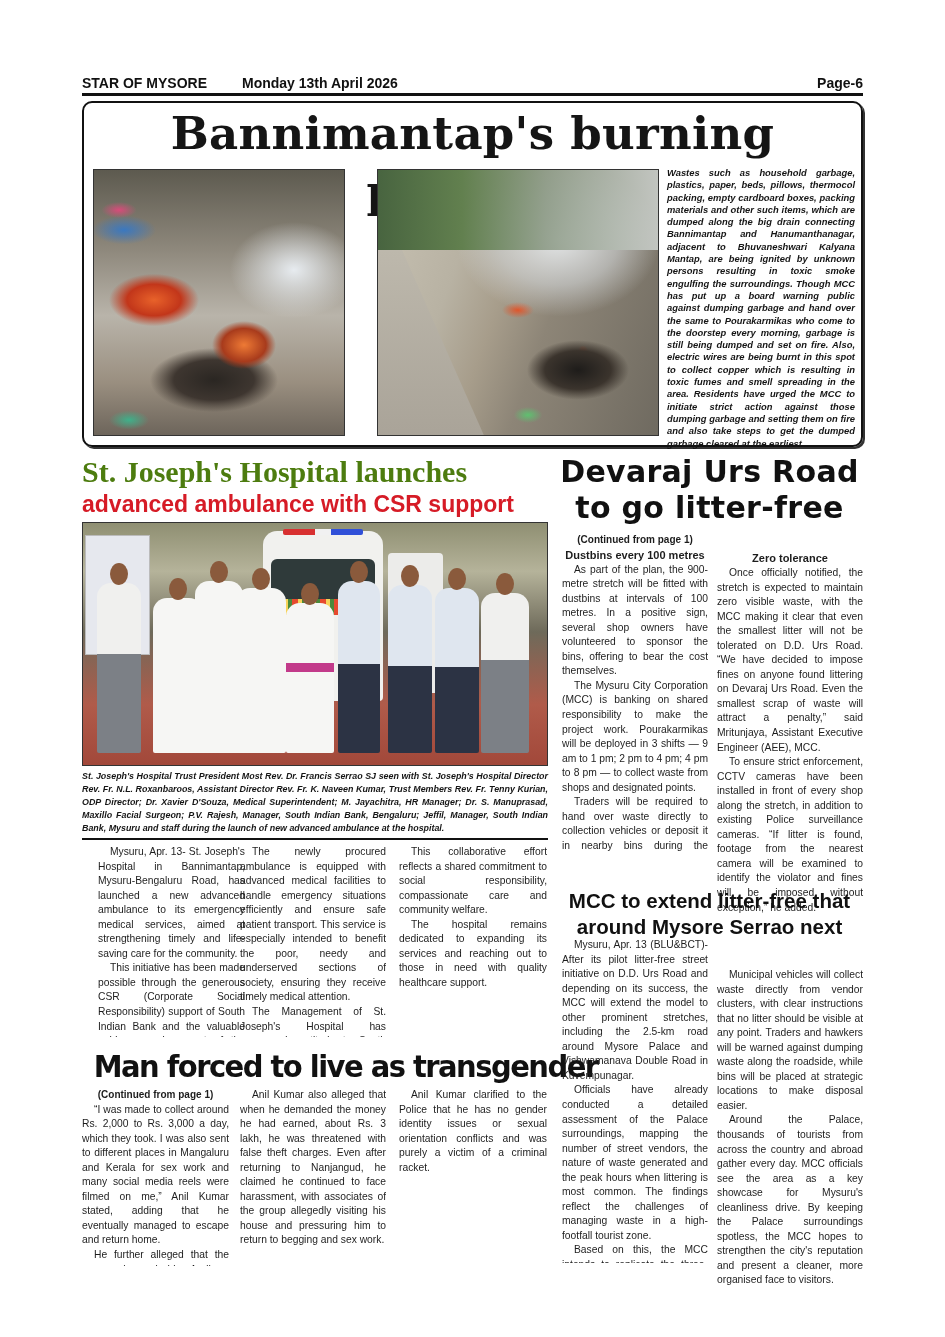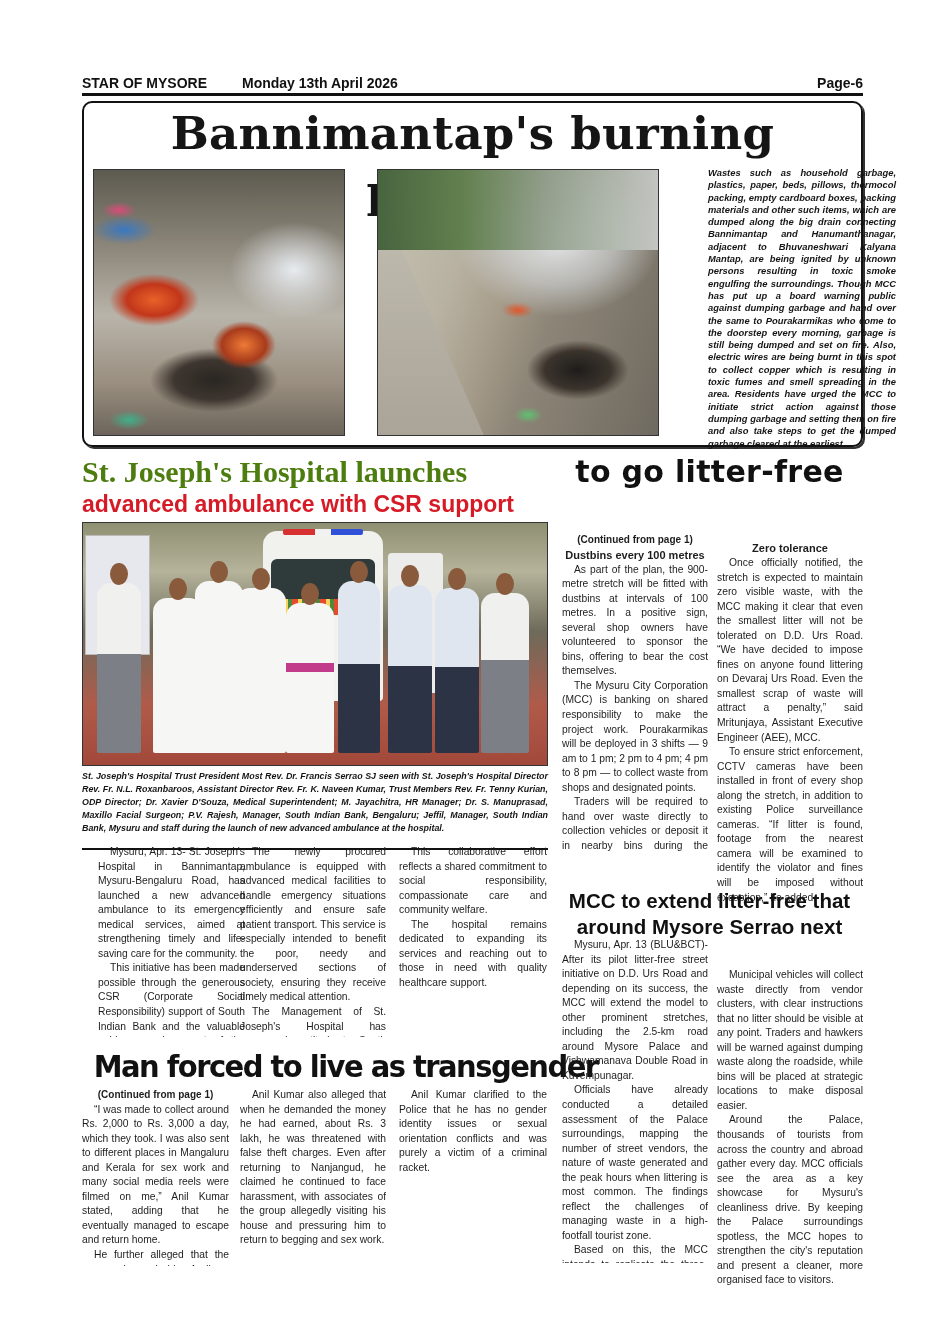--- a/index.html
+++ b/index.html
@@ -29,39 +29,39 @@
     background:
       radial-gradient(ellipse 120px 90px at 180px 70px, rgba(230,233,235,0.95) 0%, rgba(210,214,216,0.6) 50%, transparent 85%),
       radial-gradient(ellipse 60px 35px at 200px 200px, #1e1c1a 0%, #3b342d 55%, transparent 85%),
       radial-gradient(ellipse 8px 12px at 205px 185px, #f04b1a 0%, transparent 80%),
       radial-gradient(ellipse 20px 10px at 140px 140px, #e0552a 0%, transparent 80%),
       radial-gradient(ellipse 18px 10px at 150px 245px, #5fc070 0%, transparent 80%),
       linear-gradient(110deg, #c9c3b4 0%, #b8b2a3 30%, #a79d8b 45%, #8d8577 60%, #6f6a60 100%),
       linear-gradient(180deg, #2e4a2a 0%, #4d6a3d 25%, transparent 30%); }
   .photo2 .road { position: absolute; left: 0; top: 80px; width: 120px; height: 190px; background: linear-gradient(180deg,#bdb8ac,#a9a398); clip-path: polygon(0 0, 20% 0, 90% 100%, 0 100%); }
   .photo2 .trees { position: absolute; left: 0; top: 0; width: 100%; height: 80px; background: linear-gradient(90deg,#3a5a33 0%,#587a45 30%,#8e9c88 60%,#c9cdc9 100%); opacity: 0.9; }
-  .burn-caption { position: absolute; left: 583px; top: 64px; width: 188px; font-family: "Liberation Sans", sans-serif; font-size: 9.4px; font-style: italic; font-weight: bold; line-height: 12.3px; text-align: justify; color: #151515; margin-left: 41px; }
+  .burn-caption { position: absolute; left: 583px; top: 64px; width: 188px; font-family: "Liberation Sans", sans-serif; font-size: 9.4px; font-style: italic; font-weight: bold; line-height: 12.3px; text-align: justify; color: #151515; }
 
   .sj-title1 { position: absolute; left: 82px; top: 454px; width: 466px; font-family: Liberation Serif, serif; font-weight: bold; font-size: 30px; color: #4d7c0f; line-height: 36px; white-space: nowrap; }
   .sj-title2 { position: absolute; left: 82px; top: 489px; width: 466px; font-family: "Liberation Sans", sans-serif; font-weight: bold; font-size: 23px; color: #d61b26; line-height: 30px; white-space: nowrap; }
   .sj-photo { position: absolute; left: 82px; top: 522px; width: 466px; height: 244px; border: 1px solid #333; overflow: hidden;
     background: linear-gradient(180deg, #8f8f72 0%, #b5b39a 20%, #6e6a5a 45%, #b05b4a 75%, #a2483a 100%); }
   .sj-photo .ambulance { position: absolute; left: 180px; top: 8px; width: 120px; height: 170px; background: #f1f1ee; border-radius: 14px 14px 4px 4px; }
   .sj-photo .ambulance .lights { position: absolute; left: 20px; top: -2px; width: 80px; height: 6px; background: linear-gradient(90deg,#d83030 0 40%, #f1f1f1 40% 60%, #3050d8 60% 100%); border-radius: 2px; }
   .sj-photo .ambulance .windshield { position: absolute; left: 8px; top: 28px; width: 104px; height: 45px; background: #2f3a3a; border-radius: 6px; }
   .sj-photo .ambulance .flowers { position: absolute; left: 15px; top: 68px; width: 90px; height: 16px; background: repeating-linear-gradient(90deg,#e64a2e 0 6px,#f6d35a 6px 10px,#4a8a3a 10px 14px); border-radius: 8px; }
   .sj-photo .door { position: absolute; left: 305px; top: 30px; width: 55px; height: 140px; background: #ececea; border-radius: 4px; }
   .sj-photo .banner { position: absolute; left: 2px; top: 12px; width: 65px; height: 120px; background: #e6e8ee; border: 1px solid #bbb; }
   .person { position: absolute; bottom: 12px; border-radius: 14px 14px 2px 2px; }
   .person::before { content: ""; position: absolute; left: 50%; top: -20px; width: 18px; height: 22px; margin-left: -9px; border-radius: 50%; background: #8a5a3c; }
   .robe { background: #f6f6f4; }
   .shirt { background: linear-gradient(180deg,#dfe6ef 0 48%, #2c3344 48% 100%); }
   .shirt-grey { background: linear-gradient(180deg,#f0f0ee 0 42%, #7c8086 42% 100%); }
   .bishop { background: linear-gradient(180deg,#f6f6f4 0 40%, #c23a8a 40% 46%, #f6f6f4 46% 100%); }
-  .sj-caption { position: absolute; left: 82px; top: 770px; width: 466px; font-family: "Liberation Sans", sans-serif; font-size: 8.9px; font-style: italic; font-weight: bold; line-height: 13px; text-align: justify; color: #151515; padding-bottom: 13px; border-bottom: 2px solid #111; }
+  .sj-caption { position: absolute; left: 82px; top: 770px; width: 466px; font-family: "Liberation Sans", sans-serif; font-size: 8.9px; font-style: italic; font-weight: bold; line-height: 13px; text-align: justify; color: #151515; padding-bottom: 3px; border-bottom: 2px solid #111; }
 
   .col { position: absolute; font-family: "Liberation Sans", sans-serif; font-size: 10.3px; line-height: 14.55px; text-align: justify; color: #1d1d1d; }
   .col p { text-indent: 12px; }
   .col .cont { text-align: center; font-weight: bold; font-size: 10px; text-indent: 0; }
   .col .subhead { text-align: center; font-weight: bold; font-size: 11px; text-indent: 0; line-height: 15px; }
 
   .sj-c1 { left: 82px; top: 845px; width: 147px; margin-left: 16px; }
   .sj-c2 { left: 240px; top: 845px; width: 146px; }
   .sj-c3 { left: 399px; top: 845px; width: 148px; }
 
@@ -140,31 +140,32 @@
   <p>He further alleged that the group changed his Aadhaar details to identify him as transgender and obtained a certificate from the Social Welfare Department. He claimed they were planning to take him to Mumbai for a permanent sex reassignment surgery, prompting him to flee.</p>
 </div>
 <div class="col tg-c2" style="height: 178px; overflow: hidden;">
   <p>Anil Kumar also alleged that when he demanded the money he had earned, about Rs. 3 lakh, he was threatened with false theft charges. Even after returning to Nanjangud, he claimed he continued to face harassment, with associates of the group allegedly visiting his house and pressuring him to return to begging and sex work.</p>
 </div>
 <div class="col tg-c3" style="height: 178px; overflow: hidden;">
   <p>Anil Kumar clarified to the Police that he has no gender identity issues or sexual orientation conflicts and was purely a victim of a criminal racket.</p>
 </div>
 
 <div class="du-title">
+  <div>Devaraj Urs Road</div>
   <div>to go litter-free</div>
 </div>
 <div class="col du-c1" style="height: 318px; overflow: hidden;">
   <p class="cont">(Continued from page 1)</p>
   <p class="subhead">Dustbins every 100 metres</p>
   <p>As part of the plan, the 900-metre stretch will be fitted with dustbins at intervals of 100 metres. In a positive sign, several shop owners have volunteered to sponsor the bins, offering to bear the cost themselves.</p>
   <p>The Mysuru City Corporation (MCC)  is banking on shared responsibility to make the project work. Pourakarmikas will be deployed in 3 shifts — 9 am to 1 pm; 2 pm to 4 pm; 4 pm to 8 pm — to collect waste from shops and designated points.</p>
   <p>Traders will be required to hand over waste directly to collection vehicles or deposit it in nearby bins during the notified hours. Pedestrians too will be urged to use the bins instead of discarding waste on the street.</p>
 </div>
 <div class="col du-c2">
-  <p class="subhead" style="margin-top:14px;">Zero tolerance</p>
+  <p class="subhead" style="margin-top:24px;">Zero tolerance</p>
   <p>Once officially notified, the stretch is expected to maintain zero visible waste, with the MCC making it clear that even the smallest litter will not be tolerated on D.D. Urs Road. “We have decided to impose fines on anyone found littering on Devaraj Urs Road. Even the smallest scrap of waste will attract a penalty,” said Mritunjaya, Assistant Executive Engineer (AEE), MCC.</p>
   <p>To ensure strict enforcement, CCTV cameras have been installed in front of every shop along the stretch, in addition to existing Police surveillance cameras. “If litter is found, footage from the nearest camera will be examined to identify the violator and fines will be imposed without exception,” he added.</p>
 </div>
 
 <div class="mcc-title">
   <div>MCC to extend litter-free that</div>
   <div>around Mysore Serrao next</div>
 </div>
 <div class="col mcc-c1" style="height: 325px; overflow: hidden;">
   <p>Mysuru, Apr. 13 (BLU&amp;BCT)- After its pilot litter-free street initiative on D.D. Urs Road and depending on its success, the MCC will extend the model to other prominent stretches, including the 2.5-km road around Mysore Palace and Vishwamanava Double Road in Kuvempunagar.</p>

